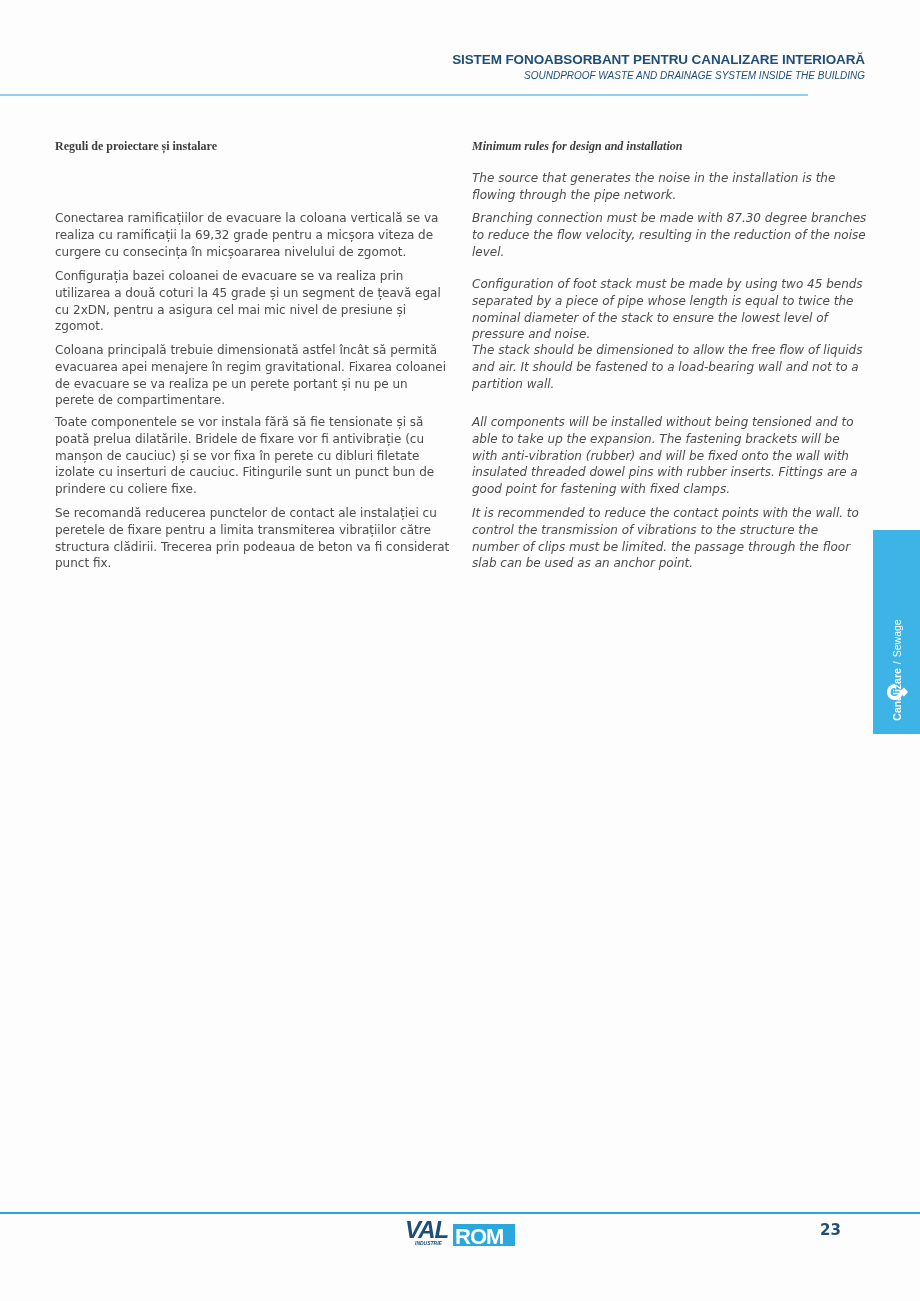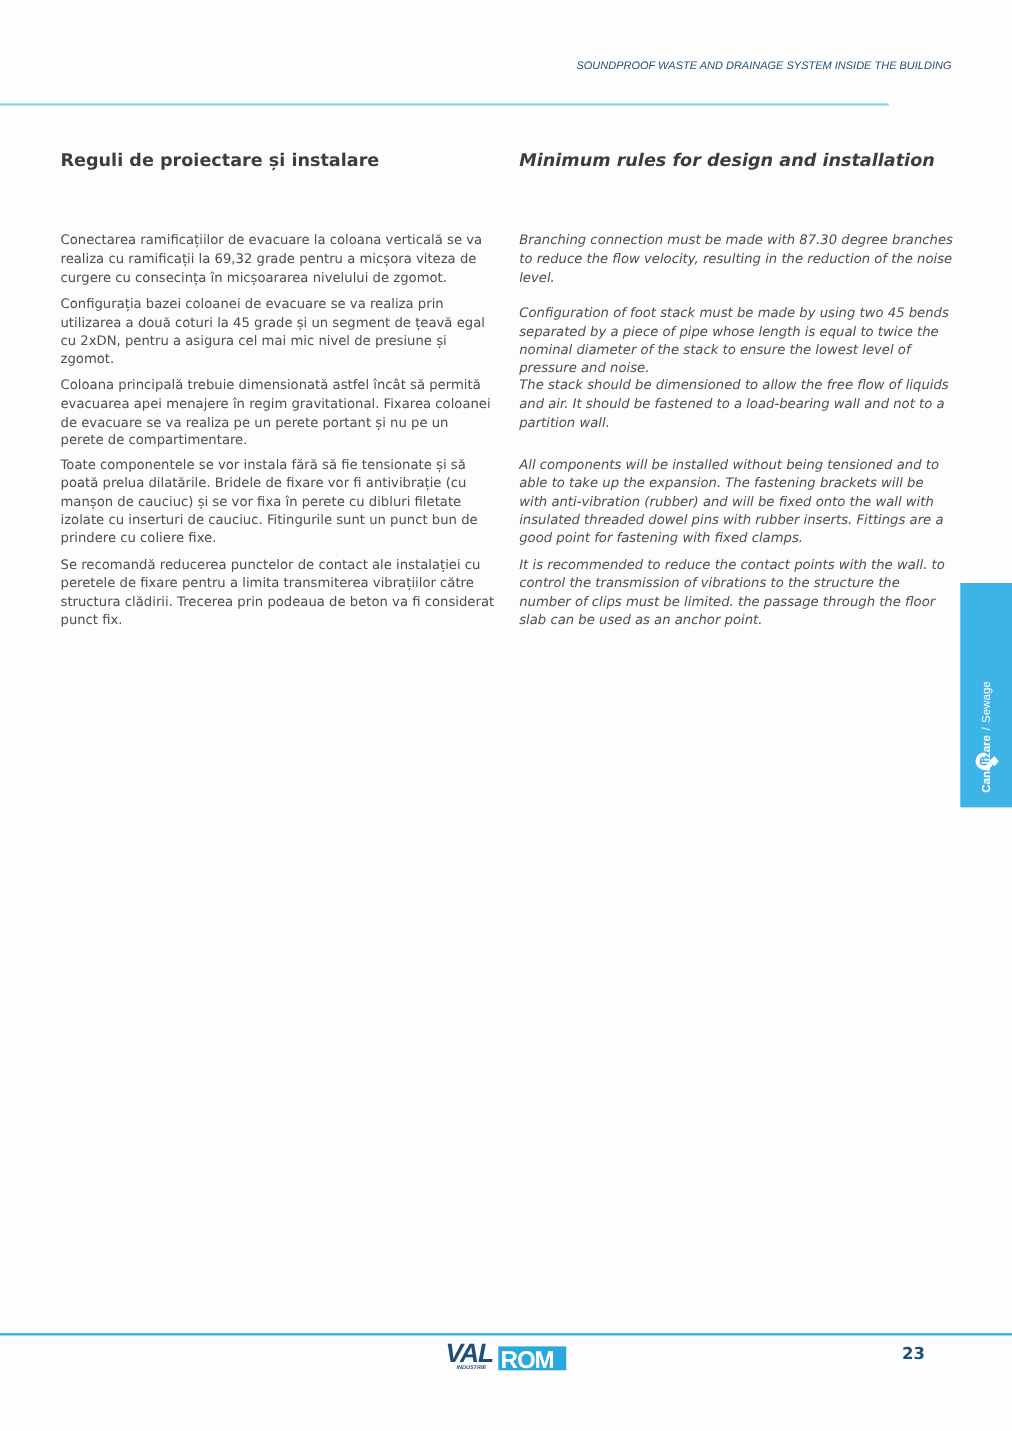--- a/index.html
+++ b/index.html
@@ -23,21 +23,21 @@
     .header-rule {
       position: absolute; left: 0; top: 94px; width: 808px; height: 1.5px; background: #8fd0ea;
     }
     .col {
       position: absolute; top: 138px; width: 400px;
       font-size: 12px; line-height: 16.8px; color: #4d4d4d;
     }
     .col.left { left: 55px; }
     .col.right { left: 472px; font-style: italic; }
     .col h2 {
-      font-size: 16px; font-weight: bold; margin: 0 0 23px 0; line-height: 16px; color: #3d3d3d;
+      font-size: 12px; font-weight: bold; margin: 0 0 23px 0; line-height: 16px; color: #3d3d3d; font-family: Liberation Serif, serif;
     }
     .col p { margin: 0; position: absolute; width: 395px; }
     .side-tab {
       position: absolute; left: 873px; top: 530px; width: 47px; height: 204px; background: #3db4e5;
     }
     .side-tab .label {
       position: absolute; left: 50%; top: 140px;
       transform: translate(-50%, -50%) rotate(-90deg);
       white-space: nowrap; color: #ffffff; font-size: 10.5px;
       font-family: "Liberation Sans", sans-serif;
@@ -55,35 +55,37 @@
     }
     .page-num {
       position: absolute; left: 820px; top: 1221px; font-weight: bold; font-size: 15px; color: #1f4e79;
       font-family: "DejaVu Sans", sans-serif;
     }
   </style>
 </head>
 <body>
 
 <div class="header">
+  <div class="title">SISTEM FONOABSORBANT PENTRU CANALIZARE INTERIOARĂ</div>
   <div class="subtitle">SOUNDPROOF WASTE AND DRAINAGE SYSTEM INSIDE THE BUILDING</div>
 </div>
 <div class="header-rule"></div>
 
 <div class="col left">
   <h2>Reguli de proiectare și instalare</h2>
   <p style="top:72px">Conectarea ramificațiilor de evacuare la coloana verticală se va realiza cu ramificații la 69,32 grade pentru a micșora viteza de curgere cu consecința în micșoararea nivelului de zgomot.</p>
   <p style="top:130px">Configurația bazei coloanei de evacuare se va realiza prin utilizarea a două coturi la 45 grade și un segment de țeavă egal cu 2xDN, pentru a asigura cel mai mic nivel de presiune și zgomot.</p>
   <p style="top:204px">Coloana principală trebuie dimensionată astfel încât să permită evacuarea apei menajere în regim gravitational. Fixarea coloanei de evacuare se va realiza pe un perete portant și nu pe un perete de compartimentare.</p>
   <p style="top:276px">Toate componentele se vor instala fără să fie tensionate și să poată prelua dilatările. Bridele de fixare vor fi antivibrație (cu manșon de cauciuc) și se vor fixa în perete cu dibluri filetate izolate cu inserturi de cauciuc. Fitingurile sunt un punct bun de prindere cu coliere fixe.</p>
   <p style="top:367px">Se recomandă reducerea punctelor de contact ale instalației cu peretele de fixare pentru a limita transmiterea vibrațiilor către structura clădirii. Trecerea prin podeaua de beton va fi considerat punct fix.</p>
 </div>
 
 <div class="col right">
   <h2>Minimum rules for design and installation</h2>
+  <p style="top:32px">The source that generates the noise in the installation is the flowing through the pipe network.</p>
   <p style="top:72px">Branching connection must be made with 87.30 degree branches to reduce the flow velocity, resulting in the reduction of the noise level.</p>
   <p style="top:138px">Configuration of foot stack must be made by using two 45 bends separated by a piece of pipe whose length is equal to twice the nominal diameter of the stack to ensure the lowest level of pressure and noise.</p>
   <p style="top:204px">The stack should be dimensioned to allow the free flow of liquids and air. It should be fastened to a load-bearing wall and not to a partition wall.</p>
   <p style="top:276px">All components will be installed without being tensioned and to able to take up the expansion. The fastening brackets will be with anti-vibration (rubber) and will be fixed onto the wall with insulated threaded dowel pins with rubber inserts. Fittings are a good point for fastening with fixed clamps.</p>
   <p style="top:367px">It is recommended to reduce the contact points with the wall. to control the transmission of vibrations to the structure the number of clips must be limited. the passage through the floor slab can be used as an anchor point.</p>
 </div>
 
 <div class="side-tab">
   <div class="label">
     <b>Canalizare</b><span class="sep">/</span><span>Sewage</span>

